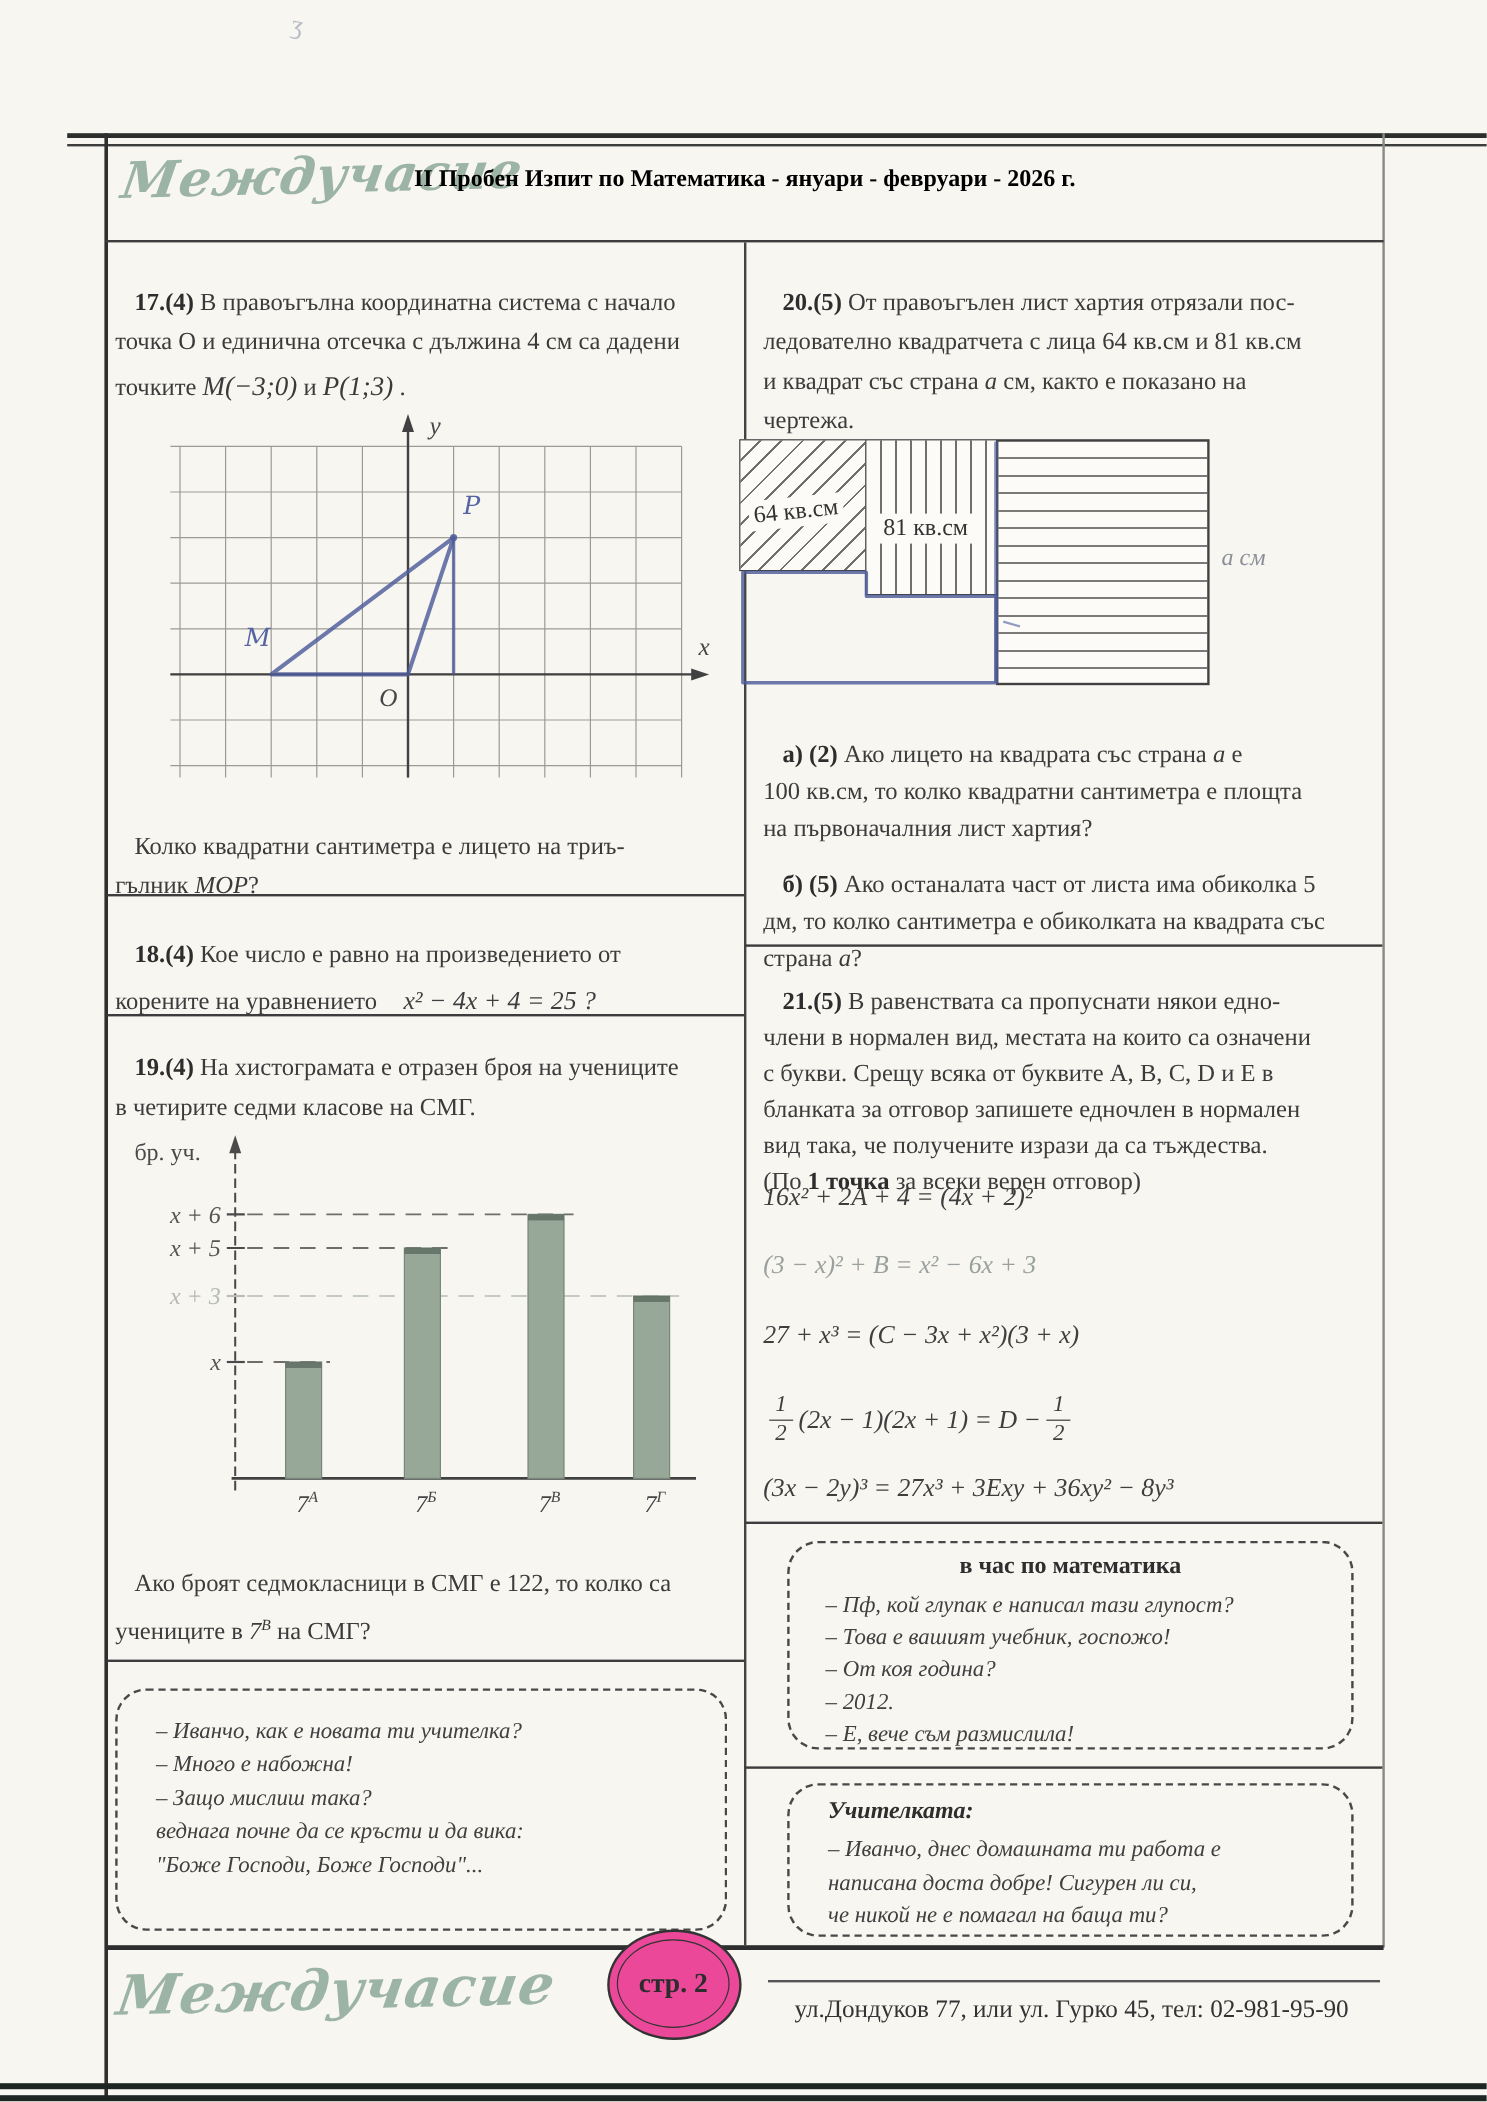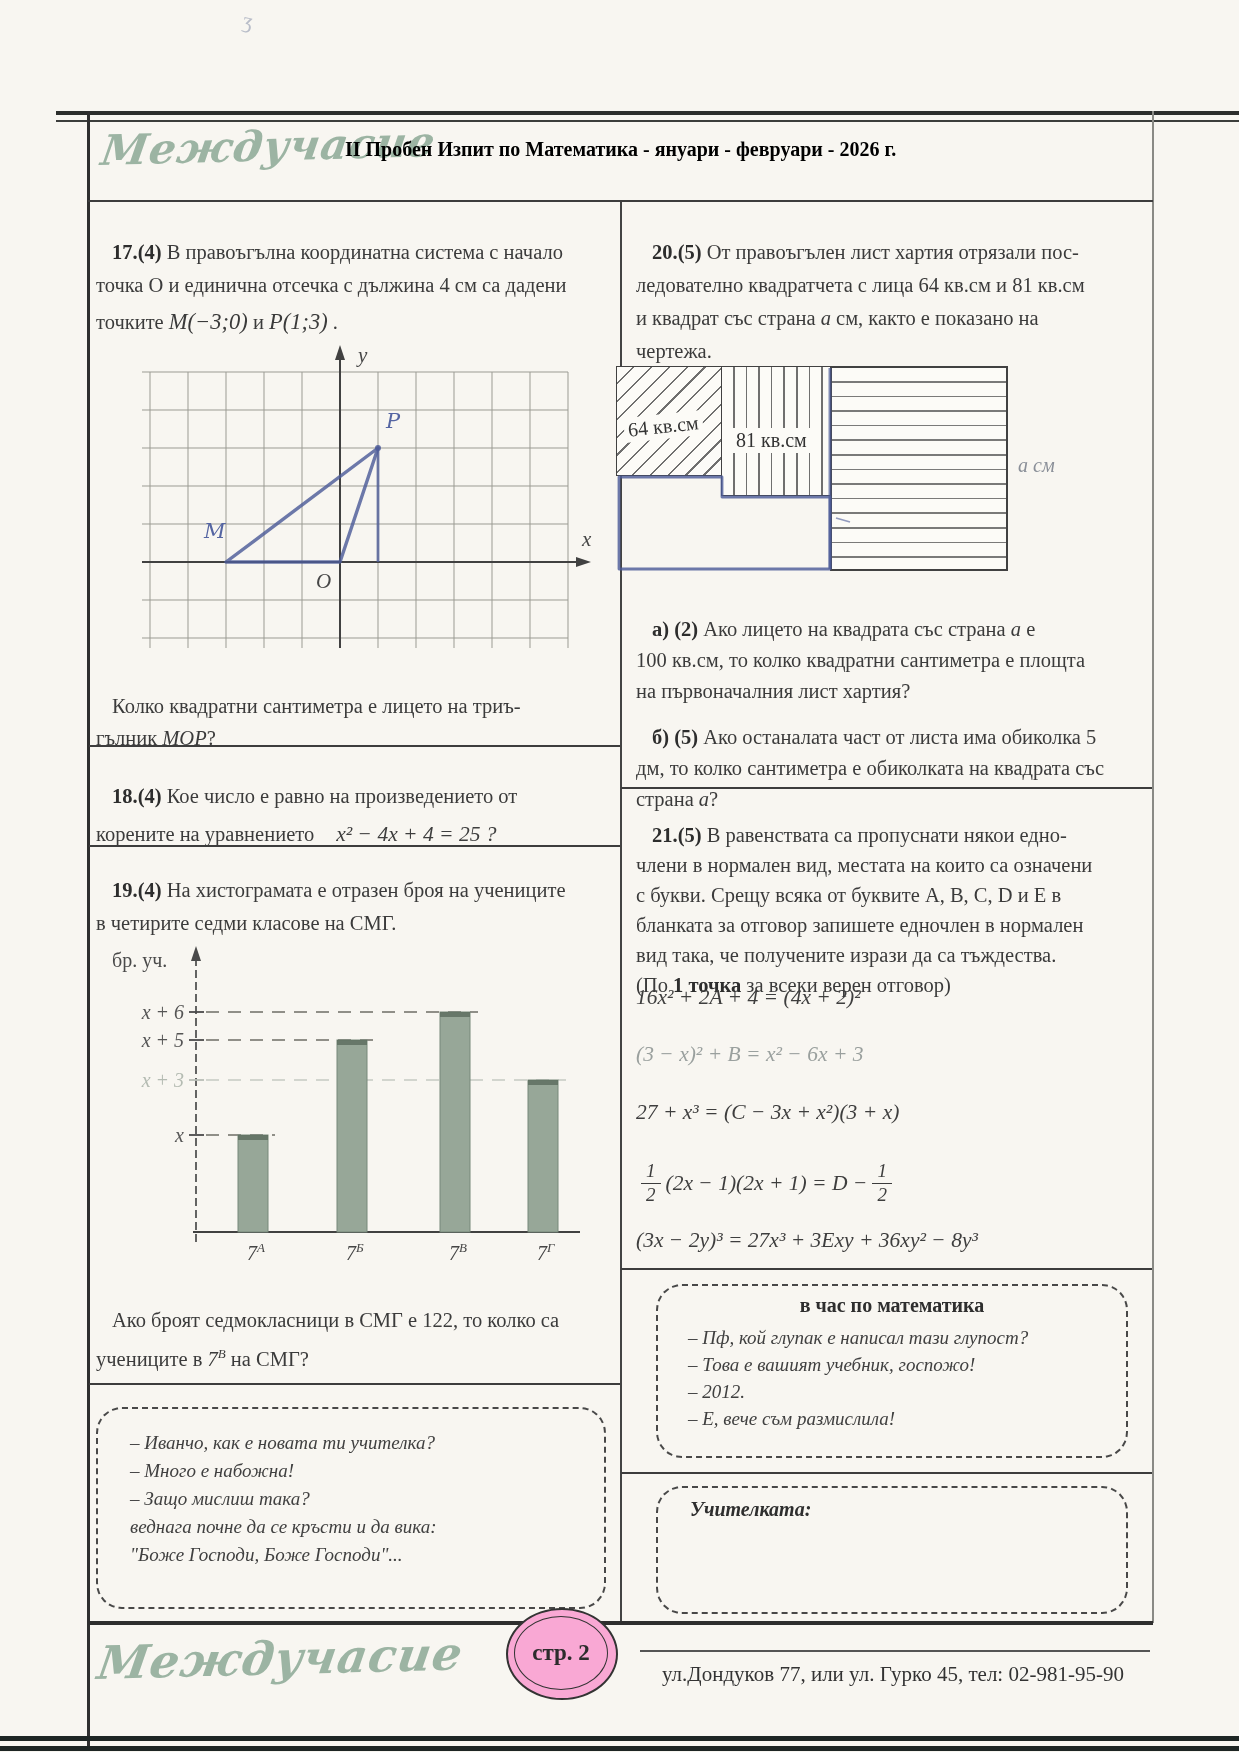--- a/index.html
+++ b/index.html
@@ -41,21 +41,21 @@
   .frac .fn{display:block;border-bottom:1.7px solid #3c3c3c;padding:0 5px 1px;}
   .frac .fd{display:block;padding-top:1px;}
   
   .axlab{font:italic 21px "Liberation Serif",serif;fill:#474747;}
   .uplab{font:20px "Liberation Serif",serif;fill:#4a4a4a;}
   .penlab{font:italic 21px "DejaVu Serif",serif;fill:#5565a2;}
   .ticklab{font:italic 20px "Liberation Serif",serif;fill:#555;}
   .ticklab-faint{font:italic 20px "Liberation Serif",serif;fill:#b4bbb2;}
   .barlab{font:italic 20px "Liberation Serif",serif;fill:#454545;}
   .scribble{color:#98a0b4;opacity:.65;font-size:22px;transform:rotate(12deg);}
-  .ellipse{position:absolute;border:2px solid #333;border-radius:50%;background:#f9a8d4;}
+  .ellipse{position:absolute;border:2px solid #333;border-radius:50%;background:#ec4899;}
 </style>
 </head>
 <body>
 
 <div class="abs scribble" style="left:243px;top:8px;">ʒ</div>
 <div class="abs" style="left:56px;top:111px;width:1183px;height:3.6px;background:#2c2e2c;"></div>
 <div class="abs" style="left:56px;top:120px;width:1183px;height:1.7px;background:#3c3e3c;"></div>
 <div class="abs" style="left:87px;top:111px;width:2.5px;height:1636px;background:#2f2f2f;"></div>
 <div class="abs" style="left:1152px;top:111px;width:1.6px;height:1512px;background:#8a8a85;"></div>
 <div class="abs" style="left:0;top:1736px;width:1239px;height:5px;background:#1e2624;"></div>
@@ -237,29 +237,35 @@
 </div>
 <div class="abs eq" style="left:636px;top:1228px;">(3x − 2y)³ = 27x³ + 3Exy + 36xy² − 8y³</div>
 
 <div class="rule" style="left:621px;top:1268px;width:531px;"></div>
 
 <div class="dashbox" style="left:656px;top:1284px;width:468px;height:170px;">
   <div class="abs boxtitle" style="left:0;top:8px;width:100%;text-align:center;">в час по математика</div>
   <div class="abs" style="left:30px;top:38px;">
     <div class="jline" style="line-height:27px;">– Пф, кой глупак е написал тази глупост?</div>
     <div class="jline" style="line-height:27px;">– Това е вашият учебник, госпожо!</div>
+    <div class="jline" style="line-height:27px;">– От коя година?</div>
     <div class="jline" style="line-height:27px;">– 2012.</div>
     <div class="jline" style="line-height:27px;">– Е, вече съм размислила!</div>
   </div>
 </div>
 
 <div class="rule" style="left:621px;top:1472px;width:531px;"></div>
 
 <div class="dashbox" style="left:656px;top:1486px;width:468px;height:124px;">
   <div class="abs boxtitle" style="left:32px;top:10px;font-style:italic;">Учителката:</div>
+  <div class="abs" style="left:32px;top:40px;">
+    <div class="jline" style="line-height:27.5px;">– Иванчо, днес домашната ти работа е</div>
+    <div class="jline" style="line-height:27.5px;">написана доста добре! Сигурен ли си,</div>
+    <div class="jline" style="line-height:27.5px;">че никой не е помагал на баща ти?</div>
+  </div>
 </div>
 
 <div class="abs" style="left:88px;top:1621px;width:1065px;height:3.5px;background:#2e2e2e;"></div>
 <div class="abs logo" style="left:94px;top:1636px;font-size:46px;">Междучасие</div>
 <div class="ellipse" style="left:506px;top:1608px;width:108px;height:88px;">
   <div class="ellipse" style="left:6px;top:6px;width:92px;height:72px;border-width:1.6px;">
     <div style="width:100%;height:100%;display:flex;align-items:center;justify-content:center;font-weight:bold;font-size:23px;color:#2c2c2c;">стр. 2</div>
   </div>
 </div>
 <div class="abs" style="left:640px;top:1650px;width:510px;height:1.6px;background:#555;"></div>

